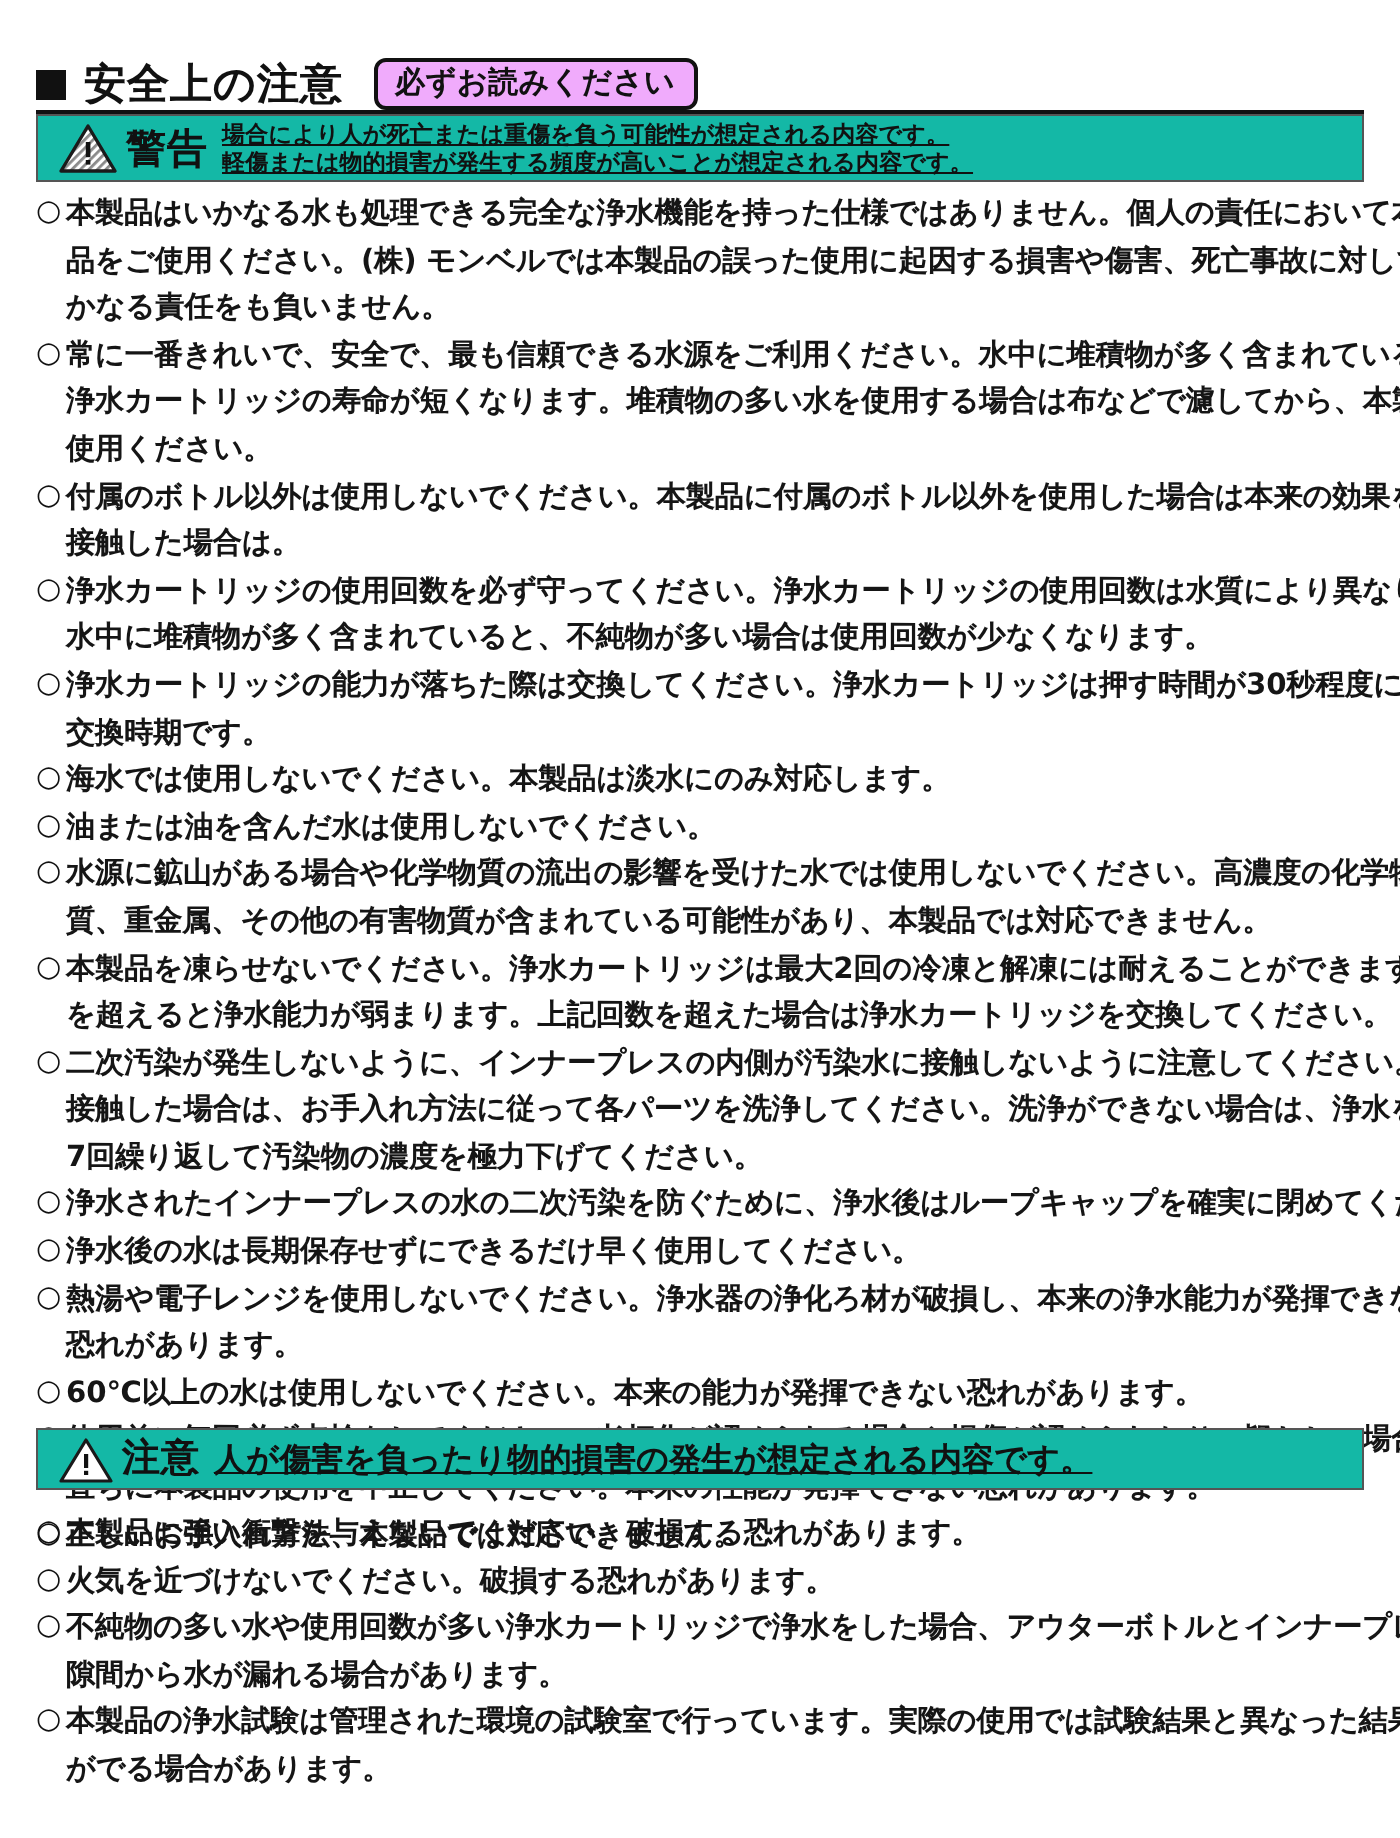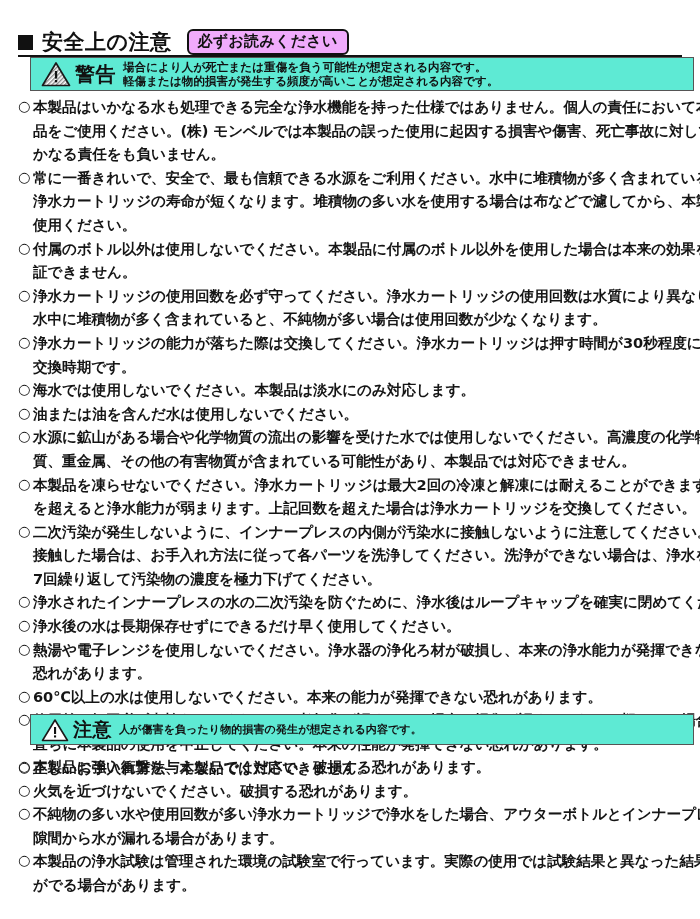--- a/index.html
+++ b/index.html
@@ -70,24 +70,23 @@
     width: 664px;
     height: 2px;
     background: #111111;
   }
 
   
   .alert-box {
     position: absolute;
     box-sizing: border-box;
     border: 1px solid #555555;
-    background: #5eead4;
+    background: #14b8a6;
     display: flex;
     align-items: center;
-    margin-left: 12px;
   }
   .alert-warning {
     left: 18px;
     top: 57px;
     width: 664px;
     height: 34px;
     padding: 0 6px;
   }
   .alert-caution {
     left: 18px;
@@ -124,22 +123,23 @@
     flex: 1 1 auto;
     min-width: 0;
   }
   .alert-lines div {
     font-size: 11.5px;
     font-weight: 600;
     line-height: 14px;
     letter-spacing: 0.1px;
     color: #111111;
     white-space: nowrap;
-  }
-  .alert-caution .alert-lines div { font-size: 11px; line-height: 15px; }
+    text-decoration: underline;
+  }
+  .alert-caution .alert-lines div { font-size: 16px; line-height: 15px; }
 
   
   .body-list {
     position: absolute;
     left: 18px;
     width: 668px;
   }
   .list-top { top: 95px; }
   .list-bottom { top: 755px; }
 
@@ -214,21 +214,21 @@
         <div class="lines">
           <div>常に一番きれいで、安全で、最も信頼できる水源をご利用ください。水中に堆積物が多く含まれていると、</div>
           <div>浄水カートリッジの寿命が短くなります。堆積物の多い水を使用する場合は布などで濾してから、本製品をご</div>
           <div>使用ください。</div>
         </div>
       </div>
       <div class="item">
         <span class="marker">○</span>
         <div class="lines">
           <div>付属のボトル以外は使用しないでください。本製品に付属のボトル以外を使用した場合は本来の効果を保</div>
-          <div>証できません。</div>
+          <div>接触した場合は。</div>
         </div>
       </div>
       <div class="item">
         <span class="marker">○</span>
         <div class="lines">
           <div>浄水カートリッジの使用回数を必ず守ってください。浄水カートリッジの使用回数は水質により異なり、水がき</div>
           <div>水中に堆積物が多く含まれていると、不純物が多い場合は使用回数が少なくなります。</div>
         </div>
       </div>
       <div class="item">

